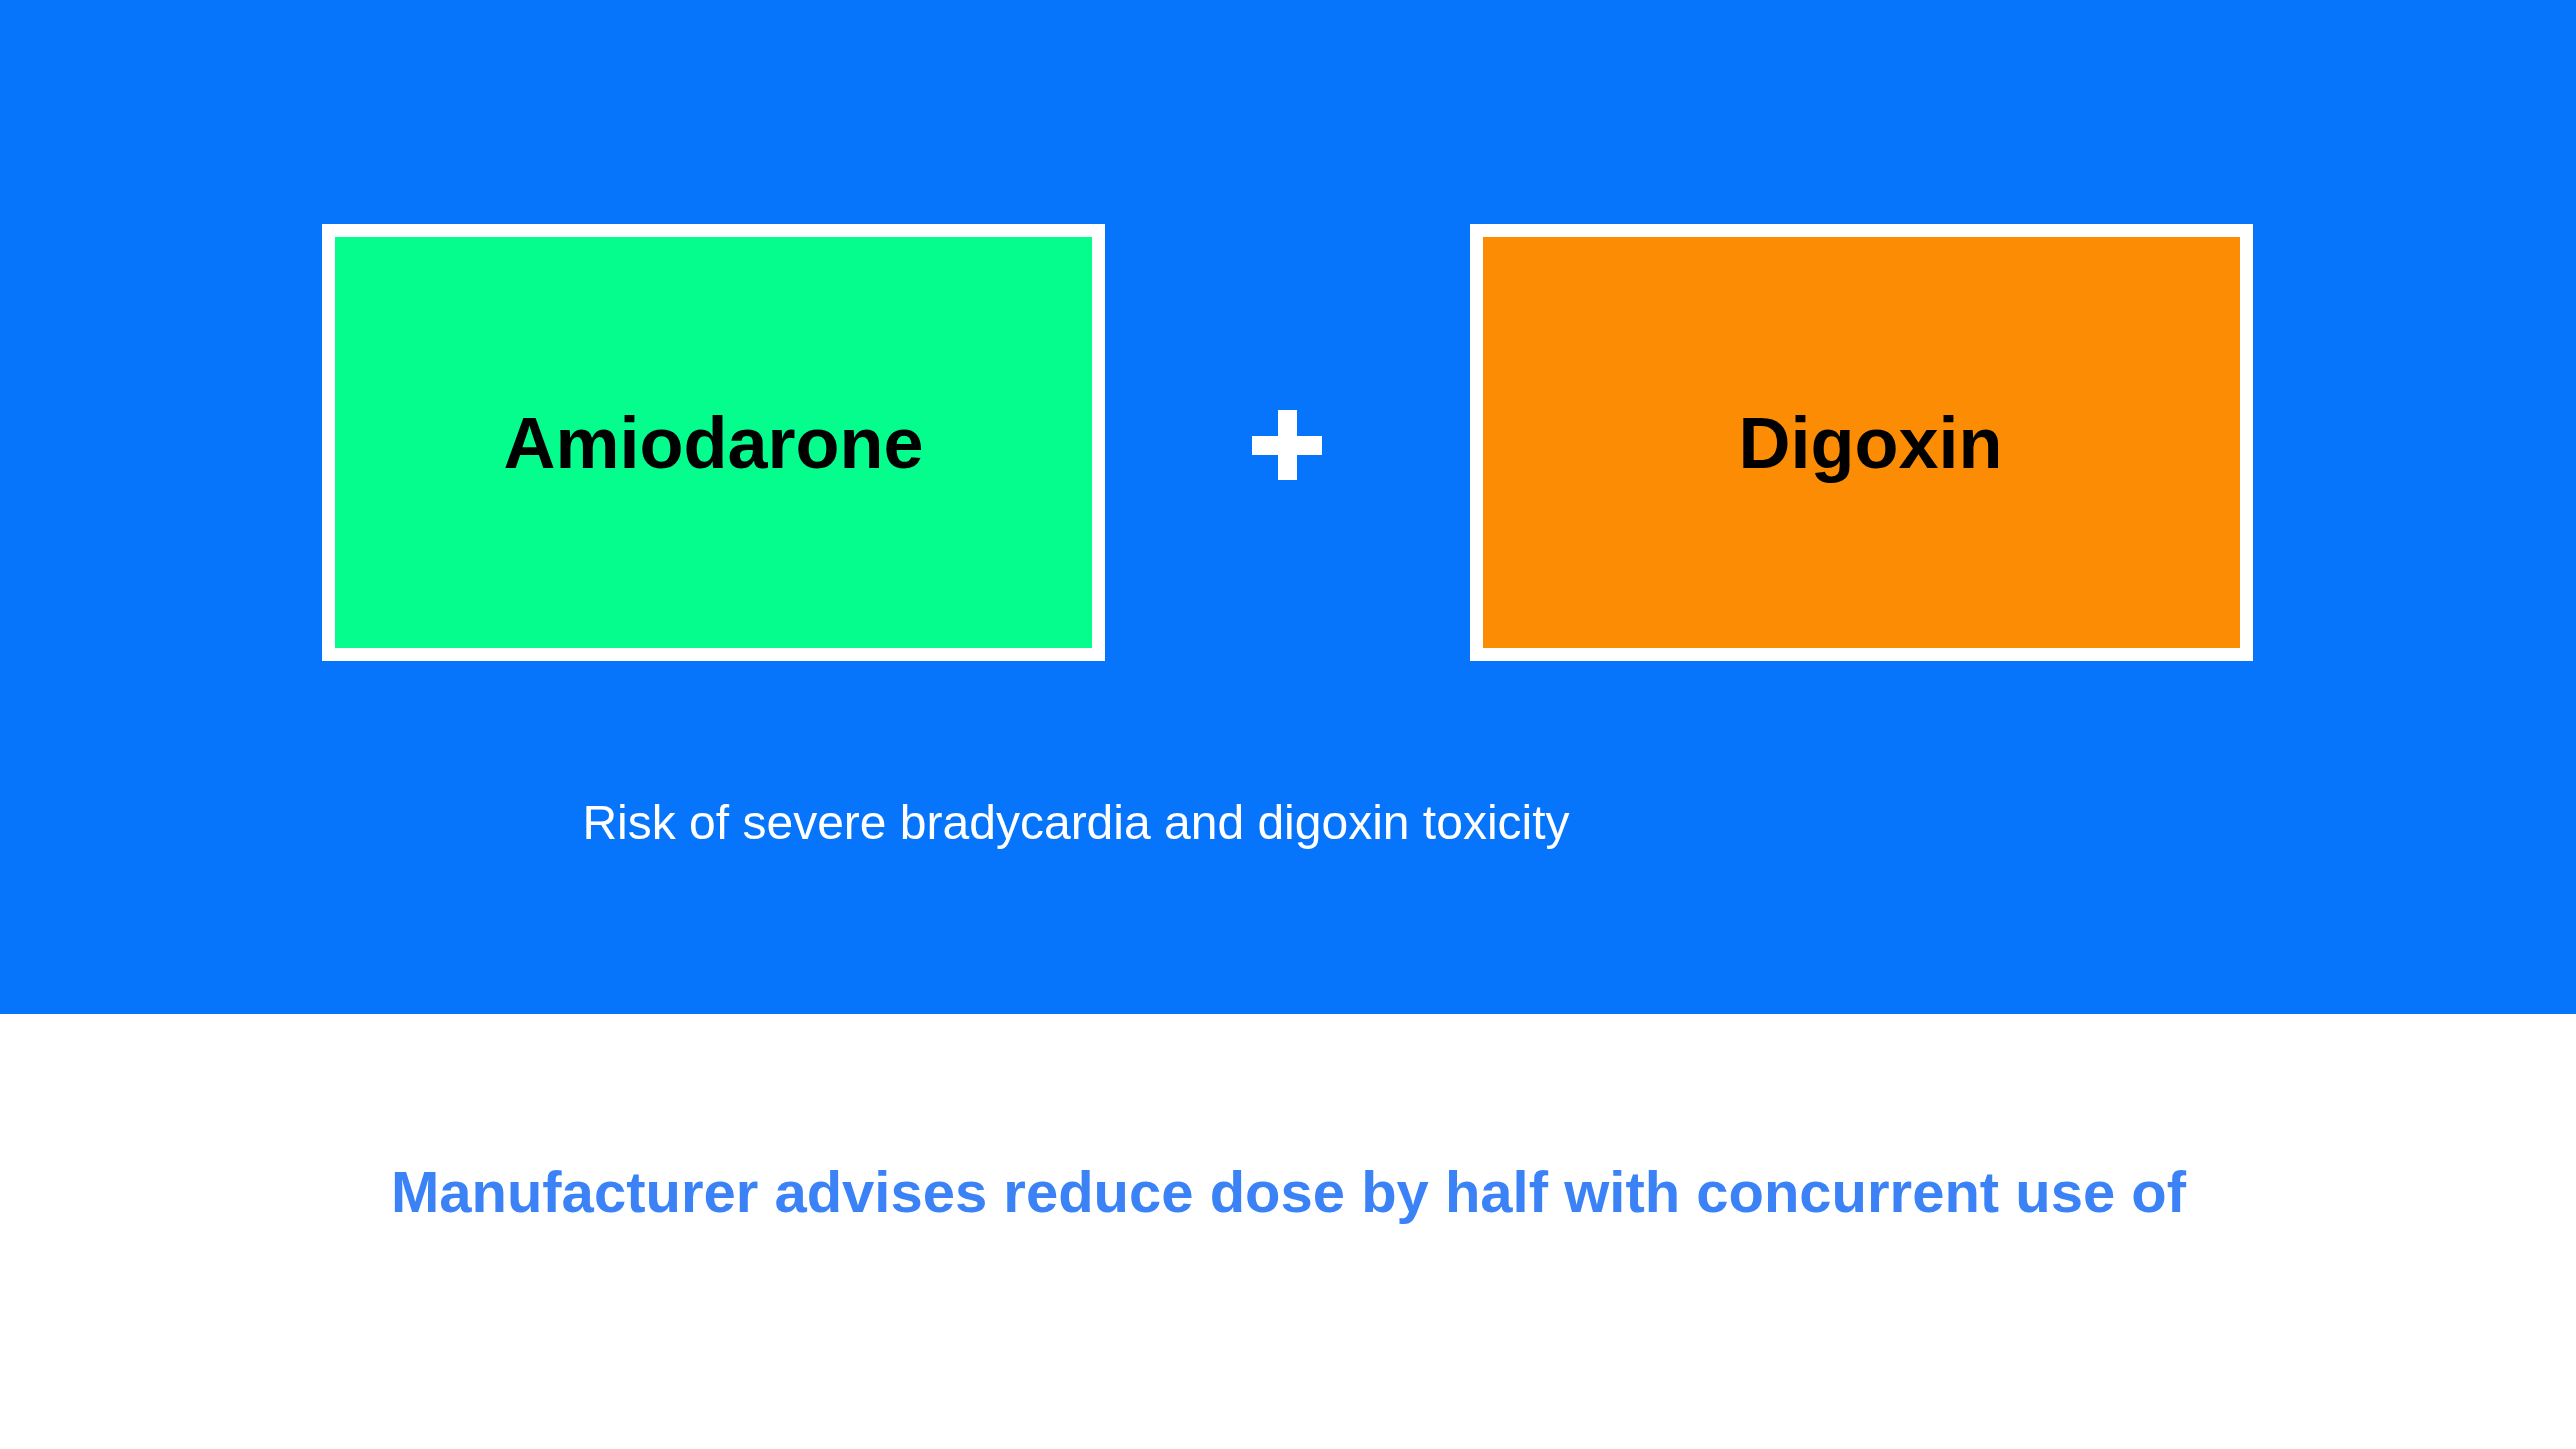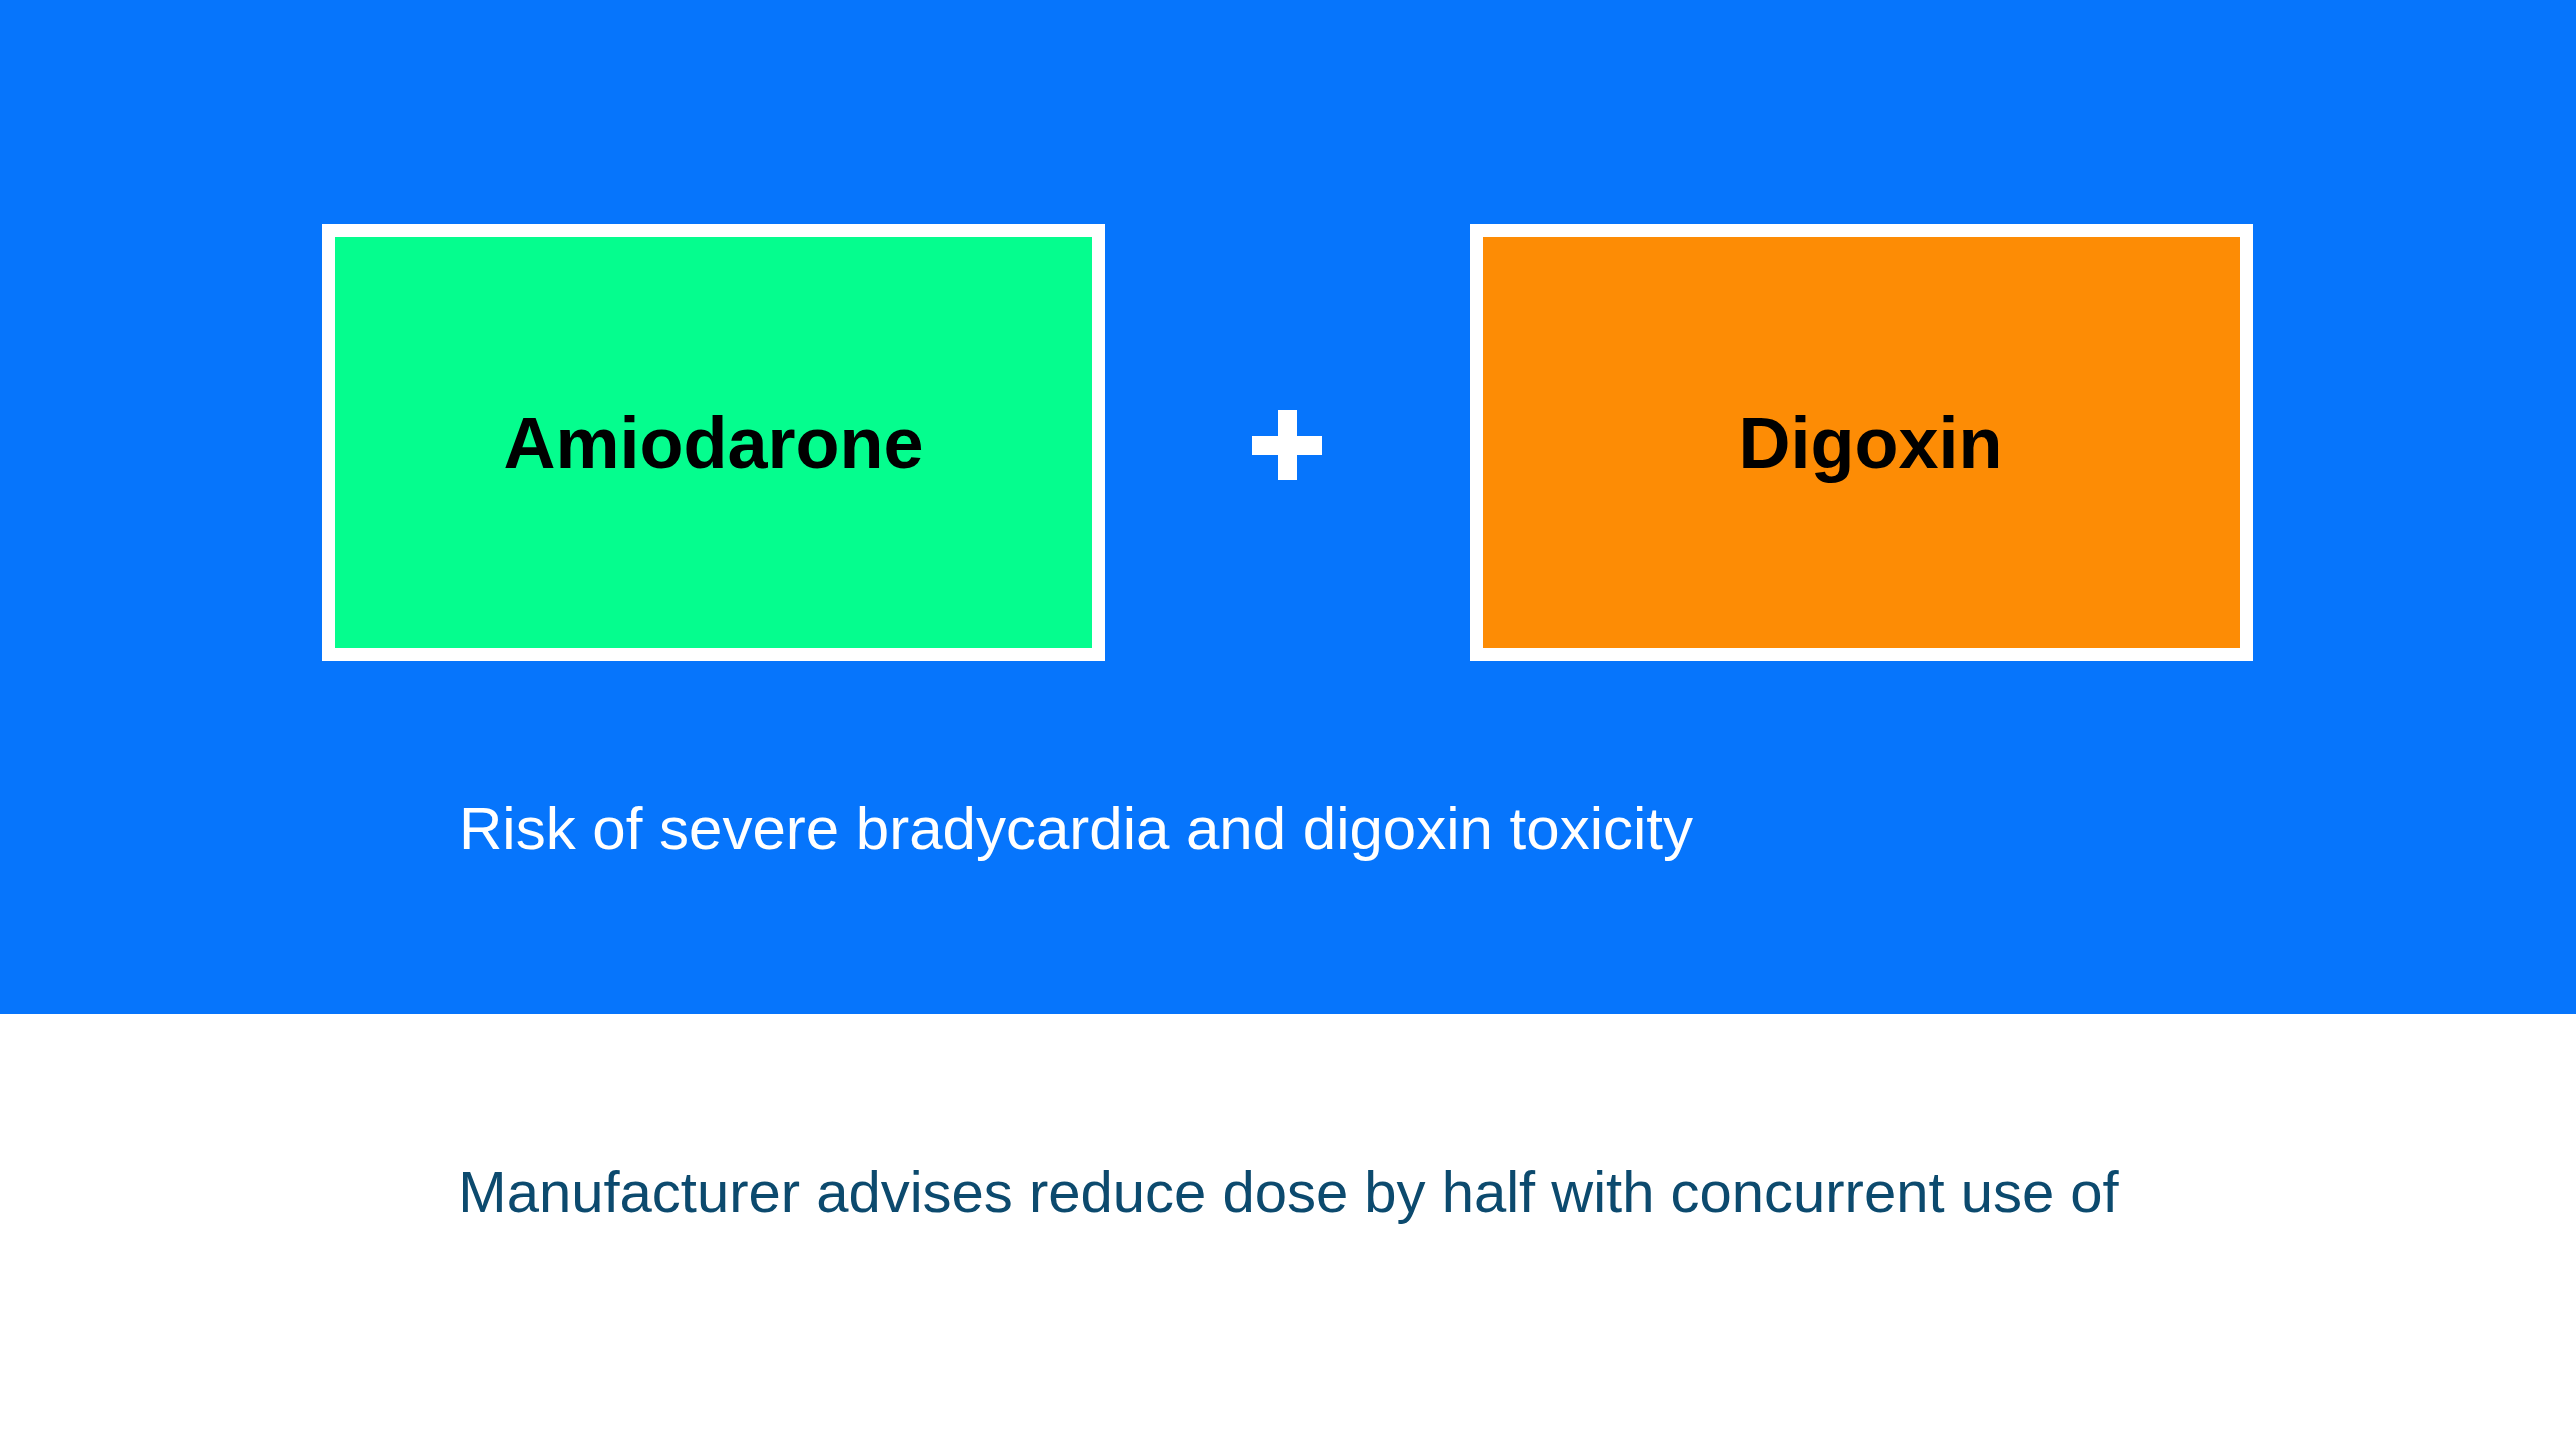--- a/index.html
+++ b/index.html
@@ -8,23 +8,23 @@
   .top { position:absolute; left:0; top:0; width:2576px; height:1014px; background:#0675FC; }
   .box { position:absolute; top:224px; width:783px; height:437px; box-sizing:border-box;
          border:13px solid #ffffff; display:flex; align-items:center; justify-content:center; }
   .box-left { left:322px; }
   .box-right { left:1470px;padding-left:18px; }
   .box-label { font-weight:bold; font-size:72px; color:#000000; line-height:1; margin-top:1.7px; }
   .plus { position:absolute; left:1252px; top:410px; width:70px; height:70px; }
   .plus .h { position:absolute; left:0; top:26px; width:70px; height:19px; background:#ffffff; }
   .plus .v { position:absolute; left:26px; top:0; width:19px; height:70px; background:#ffffff; }
   .risk { position:absolute; left:0; top:799px; width:2152px; text-align:center;
-          font-size:60px; color:#ffffff; line-height:1; letter-spacing:0px; }
+          font-size:48px; color:#ffffff; line-height:1; letter-spacing:0px; }
   .advice { position:absolute; left:258px; top:1151px; width:2061px; text-align:center;
-            font-size:58px; font-weight:normal; color:#0c4a6e; line-height:82px; }
+            font-size:58px; font-weight:bold; color:#3b82f6; line-height:82px; }
 </style>
 </head>
 <body>
 
 <div class="top">
   <div class="box box-left" style="background:#05FD8E;text-align:center;">
     <span class="box-label">Amiodarone</span>
   </div>
 
   <div class="plus">

